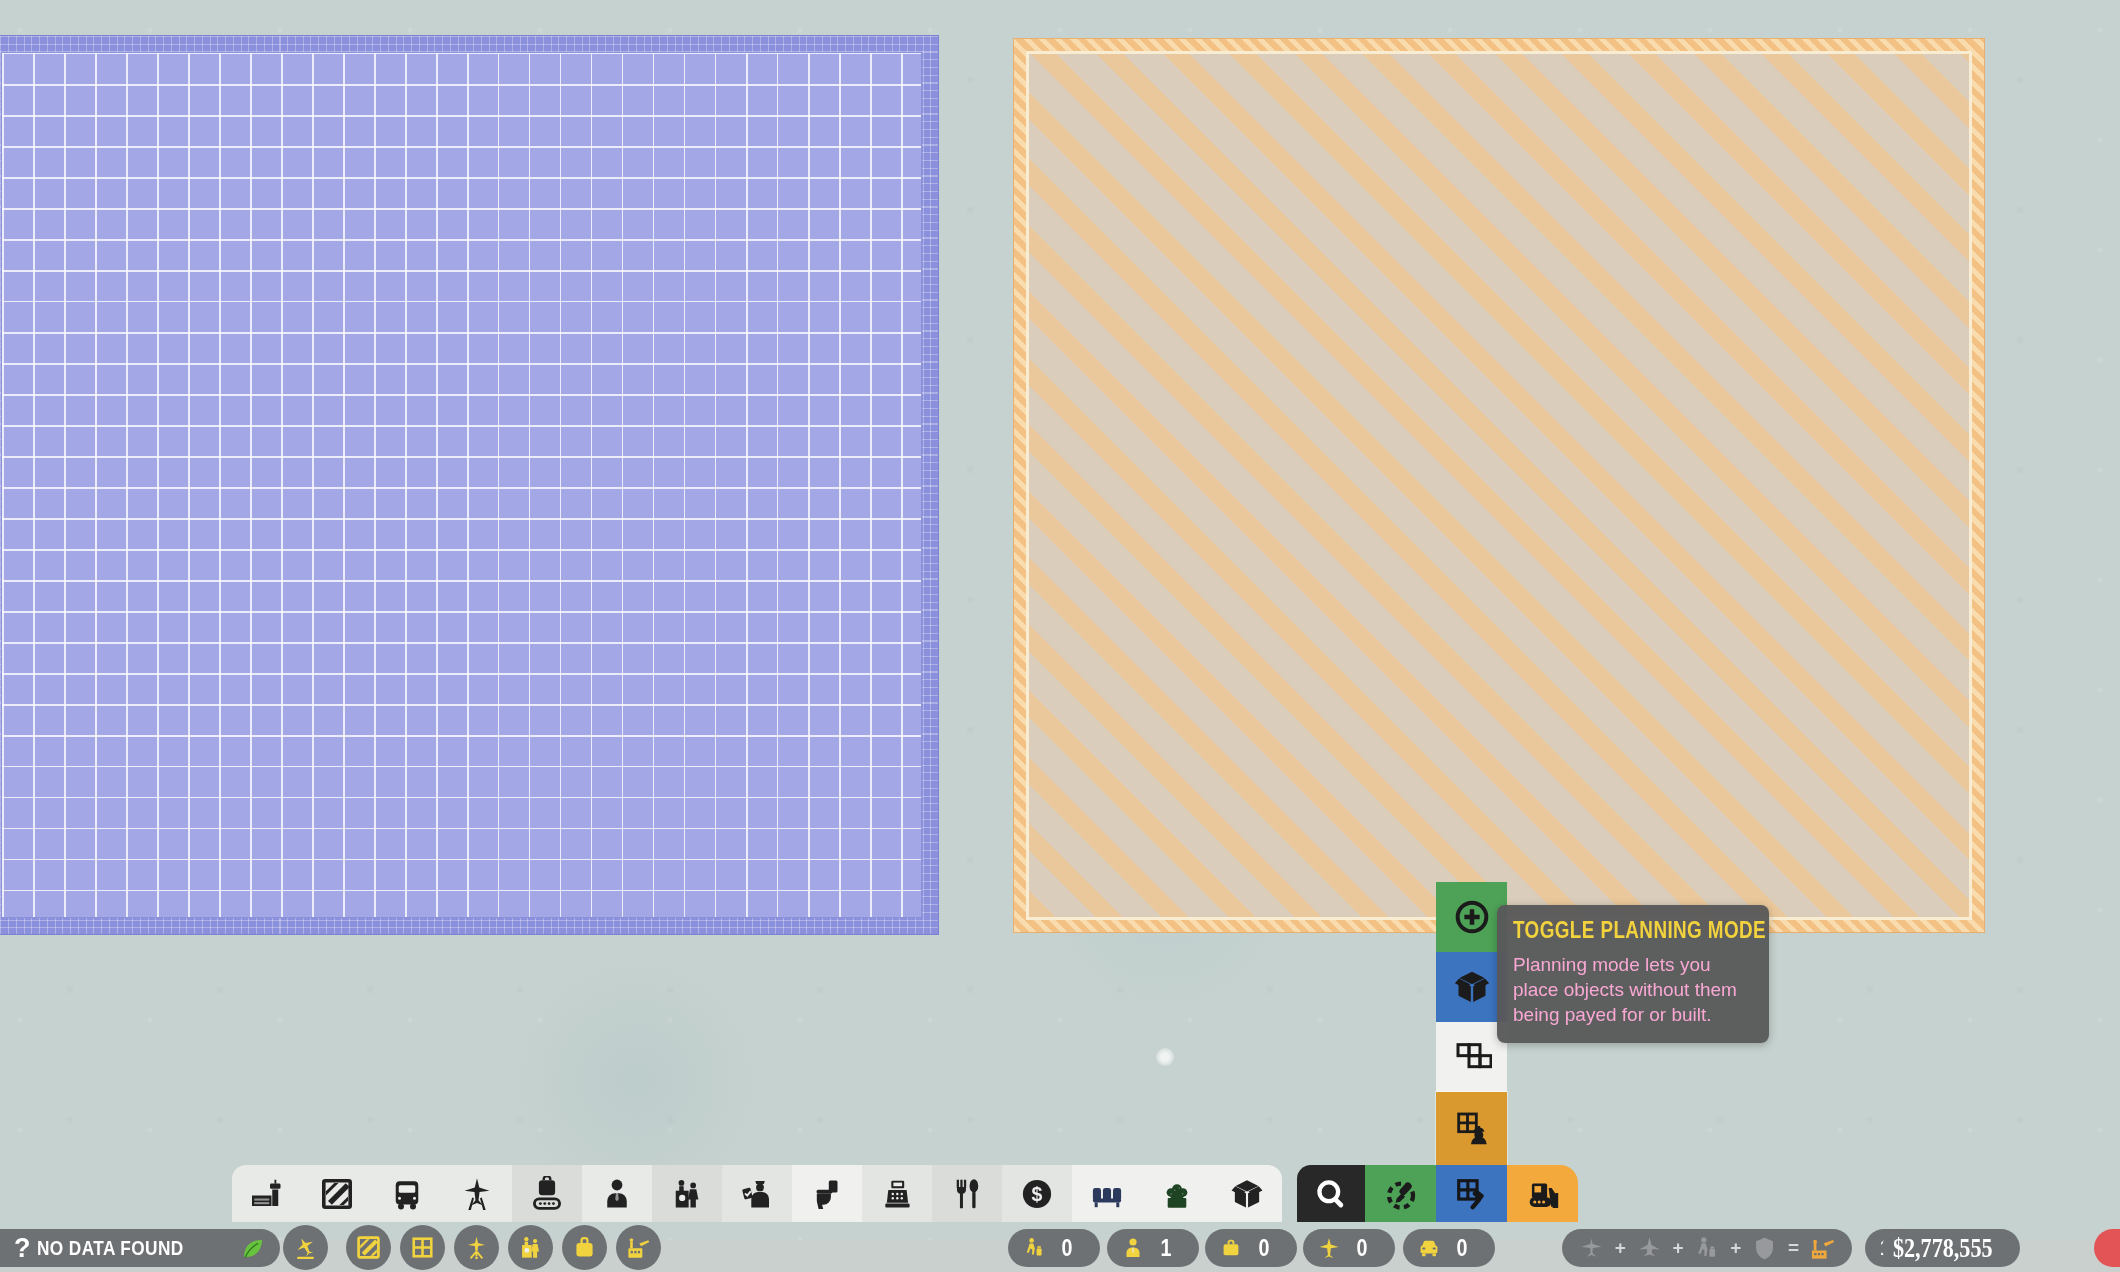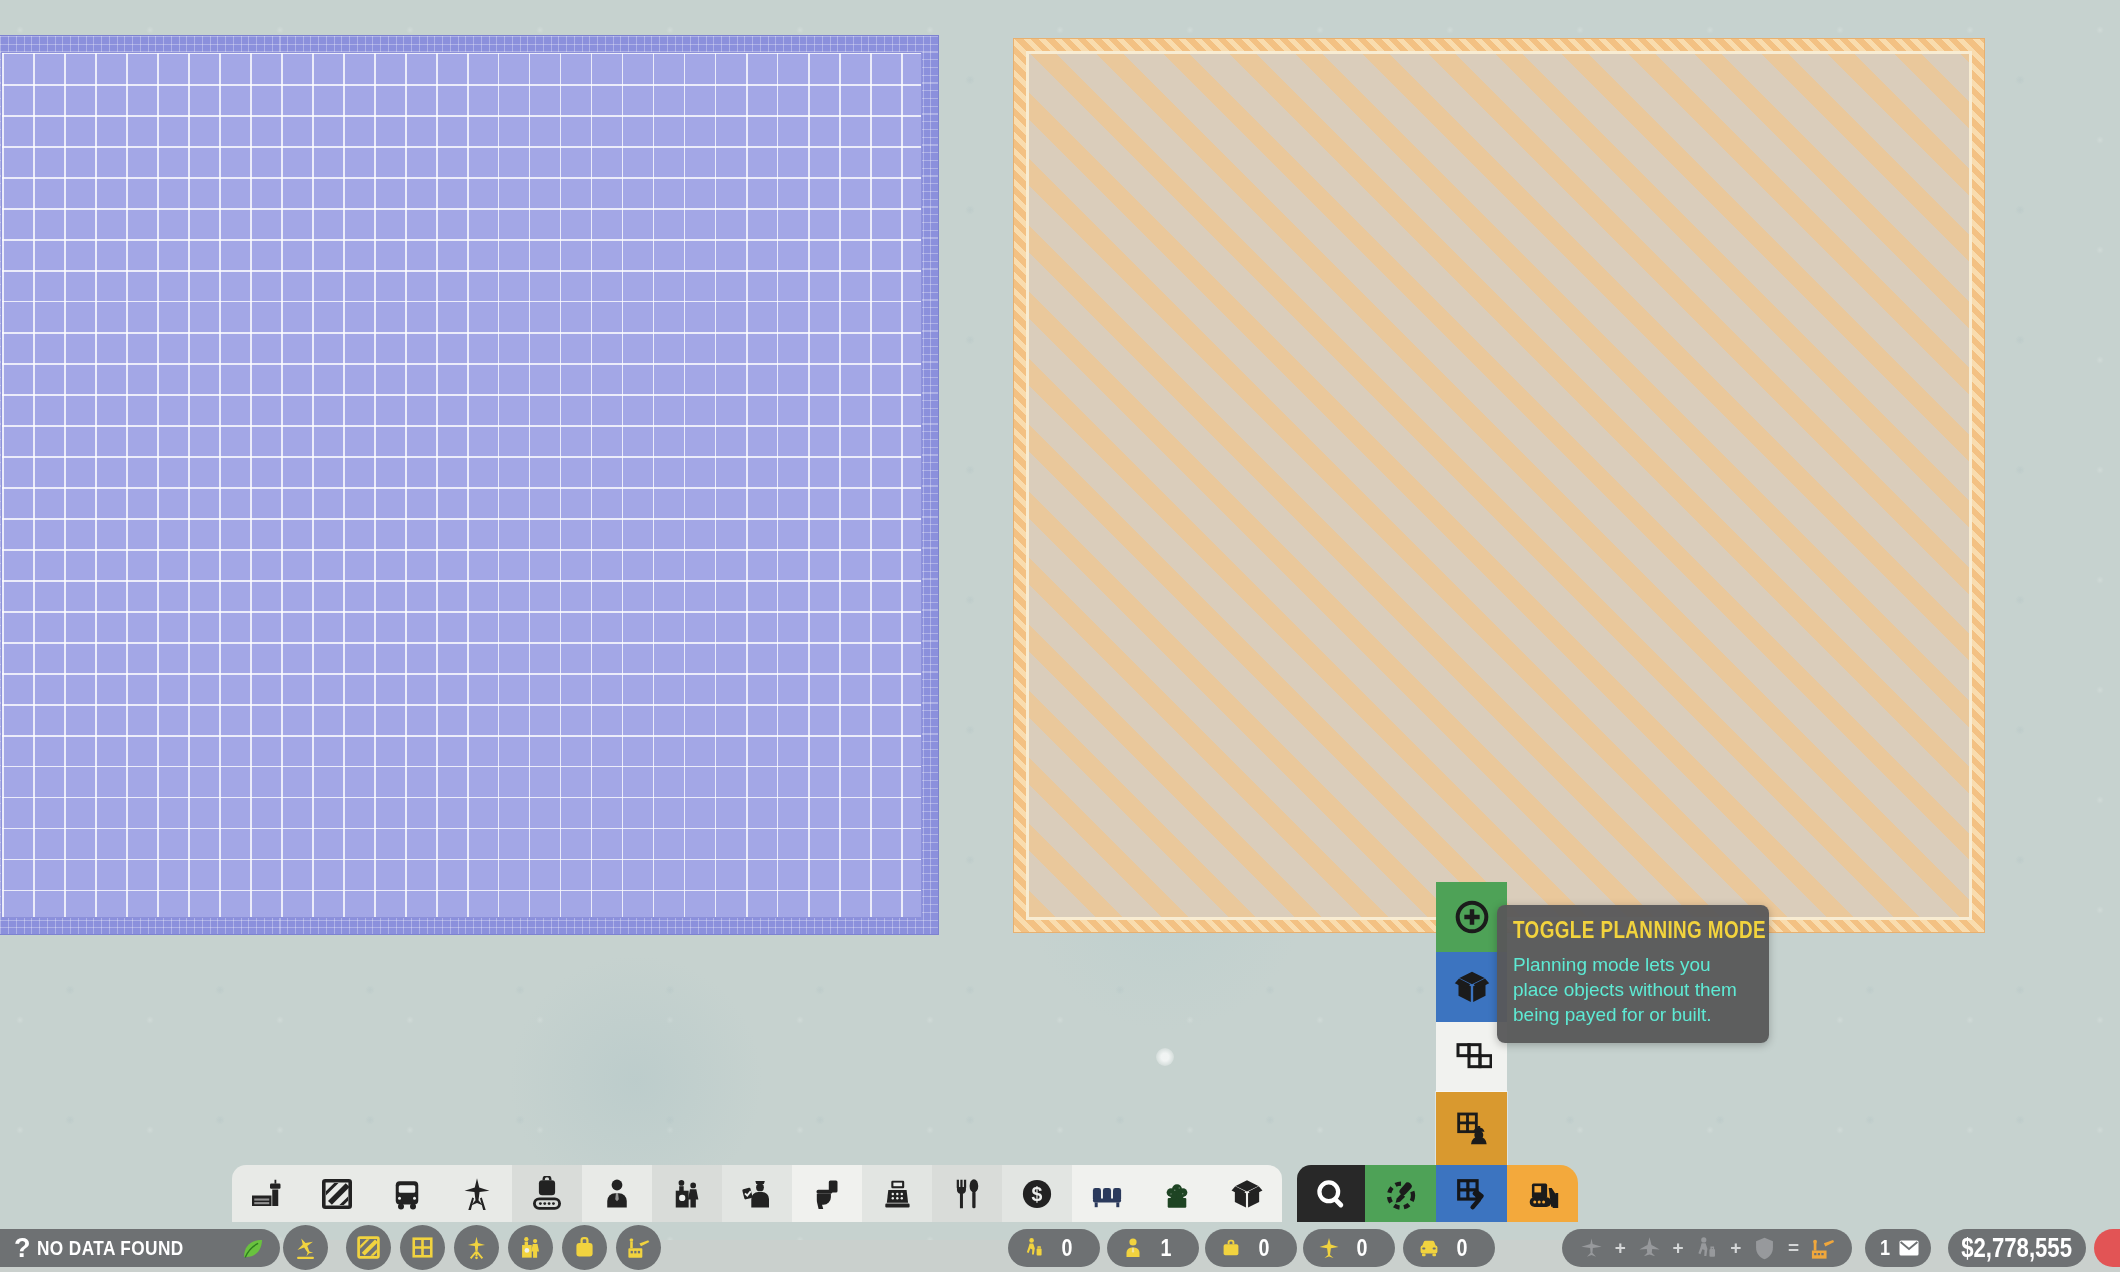--- a/index.html
+++ b/index.html
@@ -73,21 +73,21 @@
   
   #tooltip{
     position:absolute; left:1497px; top:905px; width:272px; z-index:20;
     background:rgba(88,88,90,.96); border-radius:8px; padding:12px 16px 16px 16px;
     box-sizing:border-box; box-shadow:0 2px 8px rgba(0,0,0,.25);
   }
   .tt-title{
     color:#f2d33d; font-size:23px; font-weight:bold; white-space:nowrap;
     transform:scaleX(.78); transform-origin:left center; letter-spacing:.5px;
   }
-  .tt-body{color:#5eead4; font-size:19px; line-height:1.32; margin-top:8px;}
+  .tt-body{color:#f9a8d4; font-size:19px; line-height:1.32; margin-top:8px;}
   
   #strip{position:absolute; left:0; top:1240px; width:2120px; height:32px; background:#cad0cd; z-index:5;}
   .pill{
     position:absolute; top:1229px; height:38px; background:#6e7173; border-radius:19px;
     display:flex; align-items:center; color:#fff; z-index:11; box-sizing:border-box;
   }
   .circ{
     position:absolute; top:1225px; width:45px; height:45px; border-radius:50%; background:#6e7173;
     display:flex; align-items:center; justify-content:center; color:#f1d33f; z-index:11; cursor:pointer;
   }
@@ -100,21 +100,21 @@
   #nodata-leaf{color:#69c23e; font-size:27px; margin-right:2px;}
   .counter{width:92px; padding:0 12px 0 14px;}
   .counter .svgi{font-size:24px; color:#f1d33f;}
   .counter .val{flex:1; text-align:center; font-size:24px;}
   #rating-pill{left:1562px; width:290px; padding:0 16px; justify-content:space-between;}
   #rating-pill .svgi{font-size:27px; color:#97999c;}
   #rating-pill .op{color:#d5d7d8; font-size:19px; font-weight:bold;}
   #mail-pill{left:1865px; width:66px; padding:0 10px 0 14px; justify-content:space-between;}
   #mail-pill .num{font-size:22px;}
   #mail-pill .svgi{font-size:24px; color:#fff;}
-  #money-pill{left:1948px; width:138px; justify-content:center;}
+  #money-pill{left:1882px; width:138px; font-family:Liberation Serif, serif;}
   #money-pill .money{font-size:27px;}
   #red-pill{left:2094px; width:46px; background:#e25455;}
   .svgi{width:1em; height:1em; display:block; fill:currentColor;}
   .iconwrap{display:flex; align-items:center; justify-content:center;}
 </style>
 </head>
 <body>
 
 <div id="screen">
 

